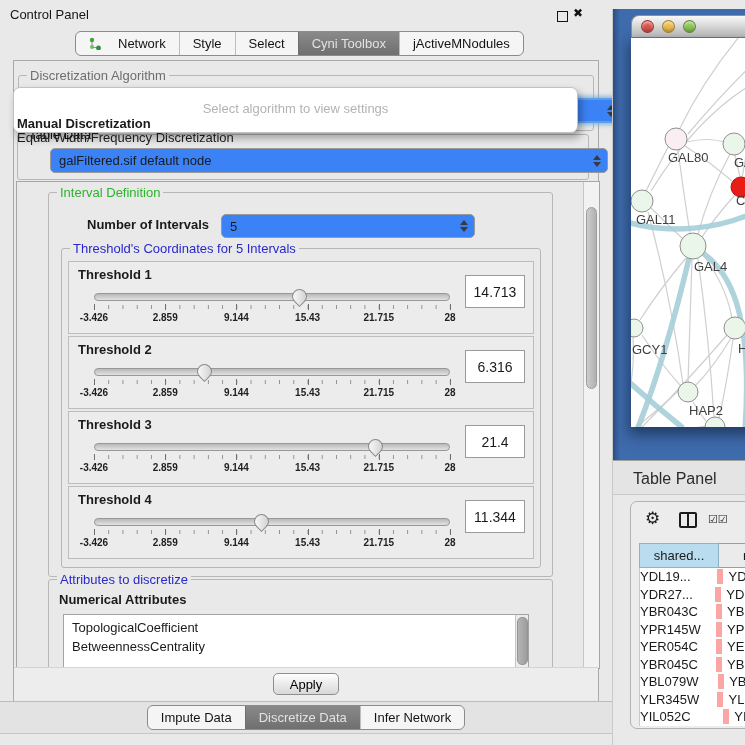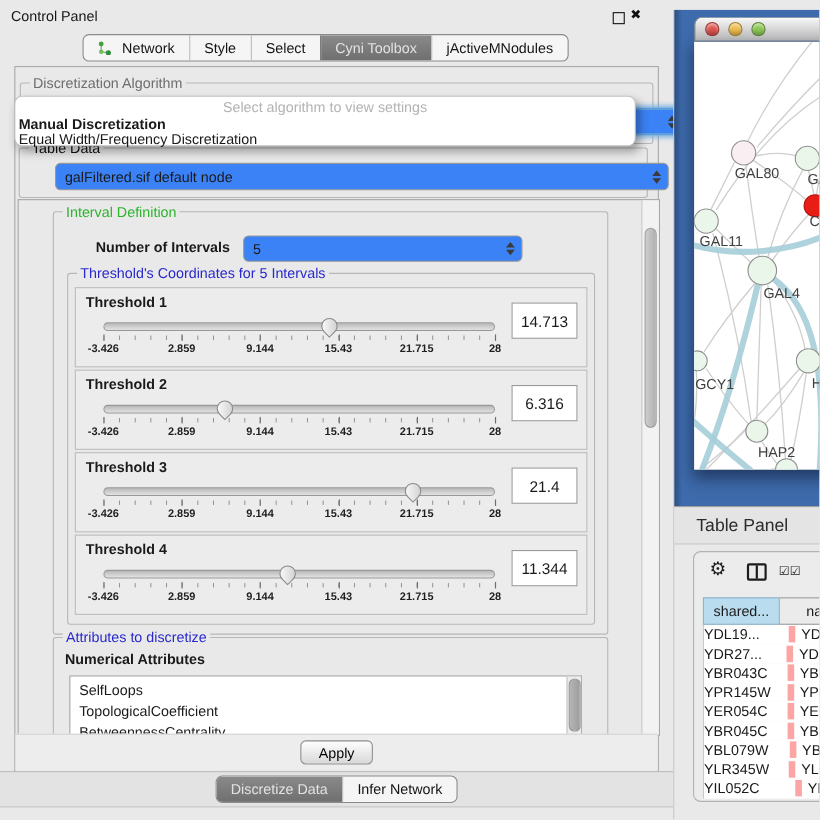--- a/index.html
+++ b/index.html
@@ -6,21 +6,21 @@
   body{width:745px;height:745px;overflow:hidden;background:#e9e9e9;
        font-family:"Liberation Sans","DejaVu Sans",sans-serif;font-size:13px;color:#1a1a1a;}
   #root{position:relative;width:745px;height:745px;overflow:hidden;background:var(--panel_bg);}
   
   #left{position:absolute;left:0;top:0;width:612px;height:745px;}
   #cp-title{position:absolute;left:10px;top:7px;font-size:13px;color:#161616;}
   #float-ic{position:absolute;left:557px;top:11px;width:9px;height:9px;border:1.6px solid #141414;background:transparent;}
   #close-ic{position:absolute;left:573px;top:6px;font-size:12px;font-weight:bold;color:#111;}
   .tabbar{display:flex;height:23px;border:1px solid #8b8b8b;border-radius:6px;overflow:hidden;background:#f5f5f5;}
   #top-tabbar{position:absolute;left:75px;top:31px;}
-  .seg{padding:0 13px;display:flex;align-items:center;gap:10px;font-size:13px;color:#141414;white-space:nowrap;}
+  .seg{padding:0 13px;display:flex;align-items:center;gap:17px;font-size:13px;color:#141414;white-space:nowrap;}
   .seg + .seg{border-left:1px solid #bdbdbd;}
   .seg.sel{background:linear-gradient(var(--selected_tab_light),var(--selected_tab));color:#e2e2e2;border-left-color:#6e6e6e;}
   #outer-panel{position:absolute;left:13px;top:60px;width:584px;height:640px;border:1px solid #a9a9a9;background:var(--panel_bg);}
   .group{position:absolute;border:1px solid #b7b7b7;border-radius:3px;}
   .gtitle{position:absolute;top:-8px;left:8px;background:var(--panel_bg);padding:0 3px;font-size:13px;line-height:15px;white-space:nowrap;}
   .gtitle.gray{color:#6e6e6e;}
   .gtitle.green{color:var(--group_green);}
   .gtitle.blue{color:var(--group_blue);}
   .combo{background:#3b82f6;border:1px solid #999;border-radius:5px;display:flex;align-items:center;padding:0 6px 0 8px;font-size:13px;margin-left:26px;}
   .steppers{display:flex;flex-direction:column;align-items:center;gap:2px;margin-left:auto;}
@@ -51,42 +51,42 @@
   .attr-item{line-height:19px;padding-left:8px;font-size:13px;}
   #attr-vscroll{position:absolute;right:0;top:0;bottom:0;width:12px;background:#ececec;border-left:1px solid #c4c4c4;}
   #attr-vthumb{position:absolute;left:1px;top:2px;width:9px;height:46px;border-radius:5px;background:linear-gradient(90deg,#b5b5b5,#9d9d9d);border:1px solid #949494;}
   #pane-vscroll{position:absolute;right:0;top:0;width:15px;height:100%;background:#f2f2f2;border-left:1px solid #c6c6c6;}
   #pane-vthumb{position:absolute;left:2px;top:25px;width:9px;height:180px;border-radius:6px;background:linear-gradient(90deg,#cdcdcd,#b0b0b0);border:1px solid #9d9d9d;}
   #apply-bar{position:absolute;left:0;right:0;top:606px;height:32px;background:#ededed;border-top:1px solid #d4d4d4;display:flex;justify-content:center;align-items:center;}
   #apply-btn{width:66px;height:22px;border:1px solid #8f8f8f;border-radius:5px;background:linear-gradient(#fefefe,#d8d8d8);font-size:13px;font-family:inherit;}
   #bottom-strip{position:absolute;left:0;top:701px;width:612px;height:31px;background:#e3e3e3;border-top:1px solid #bcbcbc;border-bottom:1px solid #c6c6c6;display:flex;justify-content:center;align-items:center;}
   
   #algo-popup{position:absolute;left:13px;top:87px;width:565px;height:46px;background:#fff;border:1px solid #c2c2c2;border-radius:7px;box-shadow:3px 5px 9px rgba(0,0,0,.33);z-index:50;padding-top:3px;box-sizing:border-box;}
-  .popup-prompt{text-align:center;color:#b3b3b3;font-size:13px;height:15px;line-height:14px;}
+  .popup-prompt{text-align:center;color:#b3b3b3;font-size:13px;height:15px;line-height:14px;margin-top:11px;}
   .popup-item{padding-left:3px;font-size:13px;height:14px;line-height:13px;}
   .popup-item.b{font-weight:bold;}
   
   #right{position:absolute;left:612px;top:9px;width:133px;height:745px;border-left:1px solid #c9c9c9;}
   #blue-panel{position:absolute;left:0;top:0;width:133px;height:451px;background:linear-gradient(90deg,var(--window_blue_dark) 0,var(--window_blue) 7px);}
   #mac-window{position:absolute;left:18px;top:6px;width:130px;height:412px;}
   #mac-titlebar{height:21px;background:linear-gradient(#f8f8f8,#d1d1d1 60%,#c3c3c3);border:1px solid #8f8f8f;border-bottom-color:#7c7c7c;border-radius:8px 0 0 0;display:flex;align-items:center;gap:8px;padding-left:9px;}
   .tl{width:13px;height:13px;border-radius:50%;border:1px solid rgba(0,0,0,.32);box-sizing:border-box;box-shadow:inset 0 2px 3px rgba(255,255,255,.55),inset 0 -2px 3px rgba(0,0,0,.25);}
   .tl.red{background:var(--mac_red);} .tl.yellow{background:var(--mac_yellow);} .tl.green{background:var(--mac_green);}
   #canvas{position:relative;height:389px;background:#fff;overflow:hidden;box-shadow:0 6px 13px 2px rgba(12,22,44,.55);}
   #tp-header{position:absolute;left:0;top:451px;width:133px;height:35px;background:#e4e4e4;border-top:1px solid #a0a0a0;border-bottom:1px solid #cacaca;line-height:35px;padding-left:20px;font-size:16px;color:#2b2b2b;box-sizing:border-box;}
   #table-panel{position:absolute;left:17px;top:492px;width:130px;height:226px;background:#ececec;border:1px solid #b2b2b2;border-radius:7px 0 0 7px;overflow:hidden;}
   .tbico{position:absolute;color:#1c1c1c;}
   #gear-ic{left:14px;top:6px;font-size:17px;}
   #col-ic{position:absolute;left:48px;top:10px;width:14px;height:12px;border:2px solid #1c1c1c;border-radius:2px;}
   #col-ic::after{content:"";position:absolute;left:6px;top:0;width:2px;height:12px;background:#1c1c1c;}
   #checks-ic{left:77px;top:11px;font-size:11px;letter-spacing:0px;}
   #tp-table{position:absolute;left:8px;top:41px;width:122px;}
   #tp-headrow{display:flex;height:25px;}
   .hc{display:flex;align-items:center;font-size:13px;box-sizing:border-box;}
-  .hc1{width:70px;background:var(--header_blue);border:1px solid #8fb2c4;justify-content:center;}
+  .hc1{width:80px;background:var(--header_blue);border:1px solid #8fb2c4;justify-content:center;}
   .hc2{flex:1;background:#ebebeb;border:1px solid #9c9c9c;border-left:none;padding-left:24px;}
   .trow{display:flex;height:17.5px;background:#fff;font-size:13px;align-items:center;}
   .c1{width:92px;padding-left:0;border-right:6px solid #fca5a5;box-sizing:border-box;}
   .c2{padding-left:5px;white-space:nowrap;}
   #tp-rows{border-left:1px solid #c9c9c9;}
 </style>
 </head>
 <body>
 
 <div id="root">
@@ -246,41 +246,43 @@
   </div>
 </div>
           </div>
         </div>
 
         <div id="attr-group" class="group">
           <span class="gtitle blue">Attributes to discretize</span>
           <span id="attr-label">Numerical Attributes</span>
           <div id="attr-list">
 
-          <div class="attr-item">SelfLoops</div>
               <div class="attr-item">TopologicalCoefficient</div>
               <div class="attr-item">BetweennessCentrality</div>
               <div id="attr-vscroll">
                 <div id="attr-vthumb"></div>
               </div>
             </div>
         </div>
 
         <div id="pane-vscroll">
           <div id="pane-vthumb"></div>
         </div>
       </div>
 
       <div id="apply-bar">
         <button id="apply-btn">Apply</button>
       </div>
     </div>
 
     <div id="bottom-strip">
       <div id="bottom-tabbar" class="tabbar">
+          <div class="seg">
+            <span>Impute Data</span>
+          </div>
           <div class="seg sel">
             <span>Discretize Data</span>
           </div>
           <div class="seg">
             <span>Infer Network</span>
           </div>
         </div>
     </div>
 
     <div id="algo-popup">

